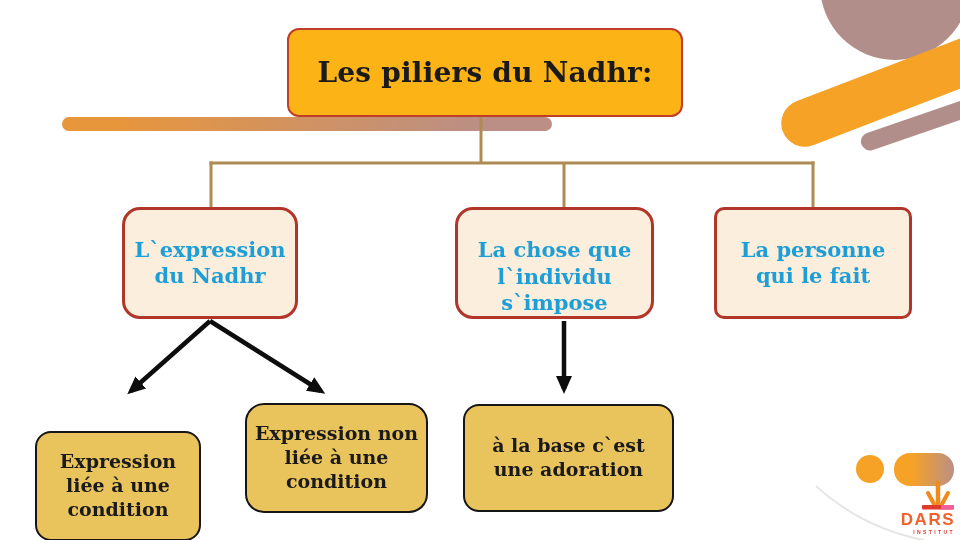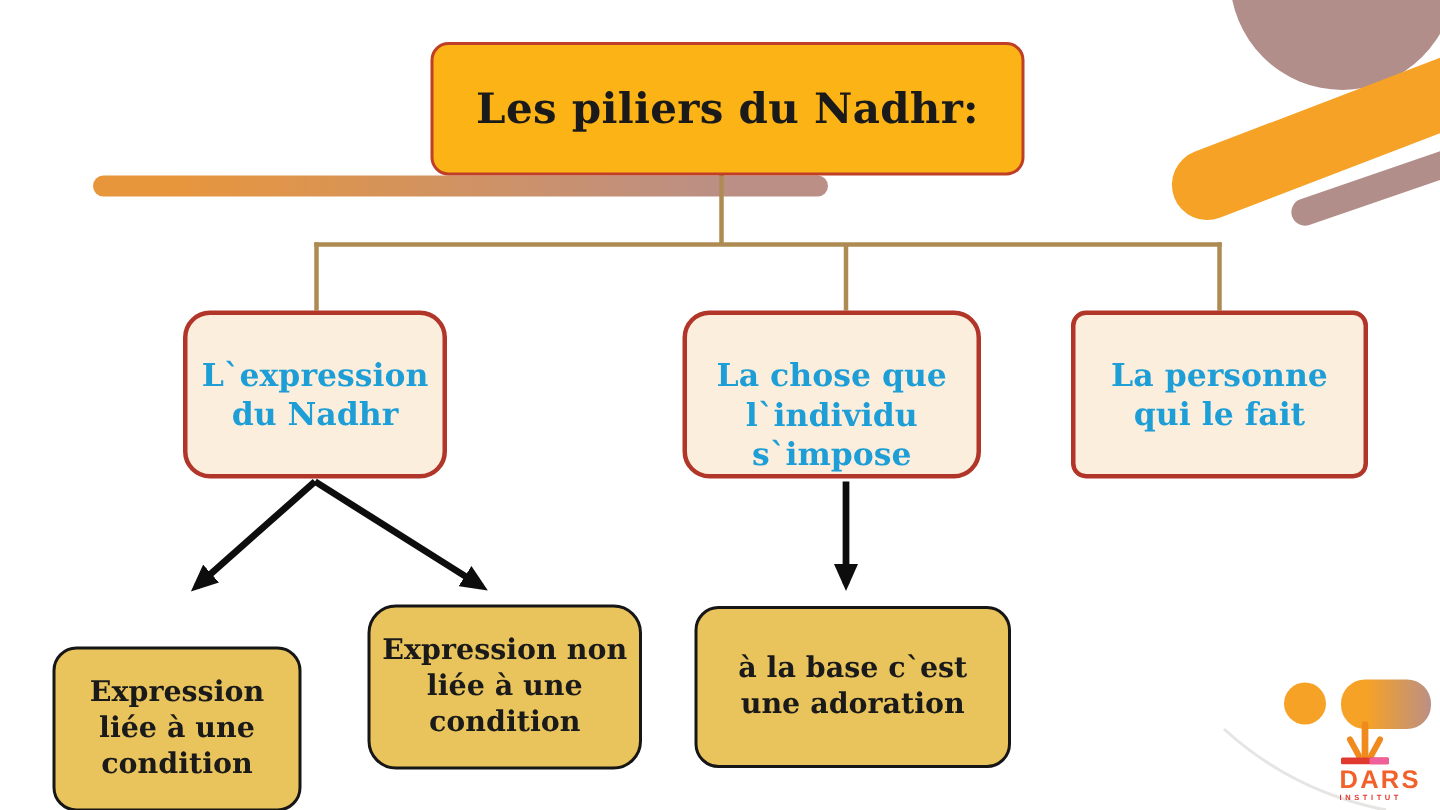--- a/index.html
+++ b/index.html
@@ -64,21 +64,21 @@
     position:absolute;left:856px;top:455px;width:28px;height:28px;
     border-radius:50%;background:var(--decor-orange);
   }
   .decor-capsule-small{
     position:absolute;left:894px;top:453px;width:60px;height:33px;
     border-radius:16px;
     background:linear-gradient(90deg,var(--decor-orange) 30%,var(--bar-gradient-end) 100%);
   }
   .logo{
     position:absolute;left:893px;top:480px;width:62px;height:58px;
-    display:flex;flex-direction:column;align-items:flex-start;
+    display:flex;flex-direction:column;align-items:flex-end;
     font-family:"Liberation Sans",sans-serif;
   }
   .logo .mark{width:34px;height:30px;}
   .logo .brand{
     font-size:17px;font-weight:bold;color:var(--logo-orange);
     letter-spacing:1.5px;line-height:1;margin-top:1px;
   }
   .logo .tagline{
     font-size:5px;font-weight:bold;color:var(--logo-red);
     letter-spacing:2.4px;line-height:1;margin-top:2px;

